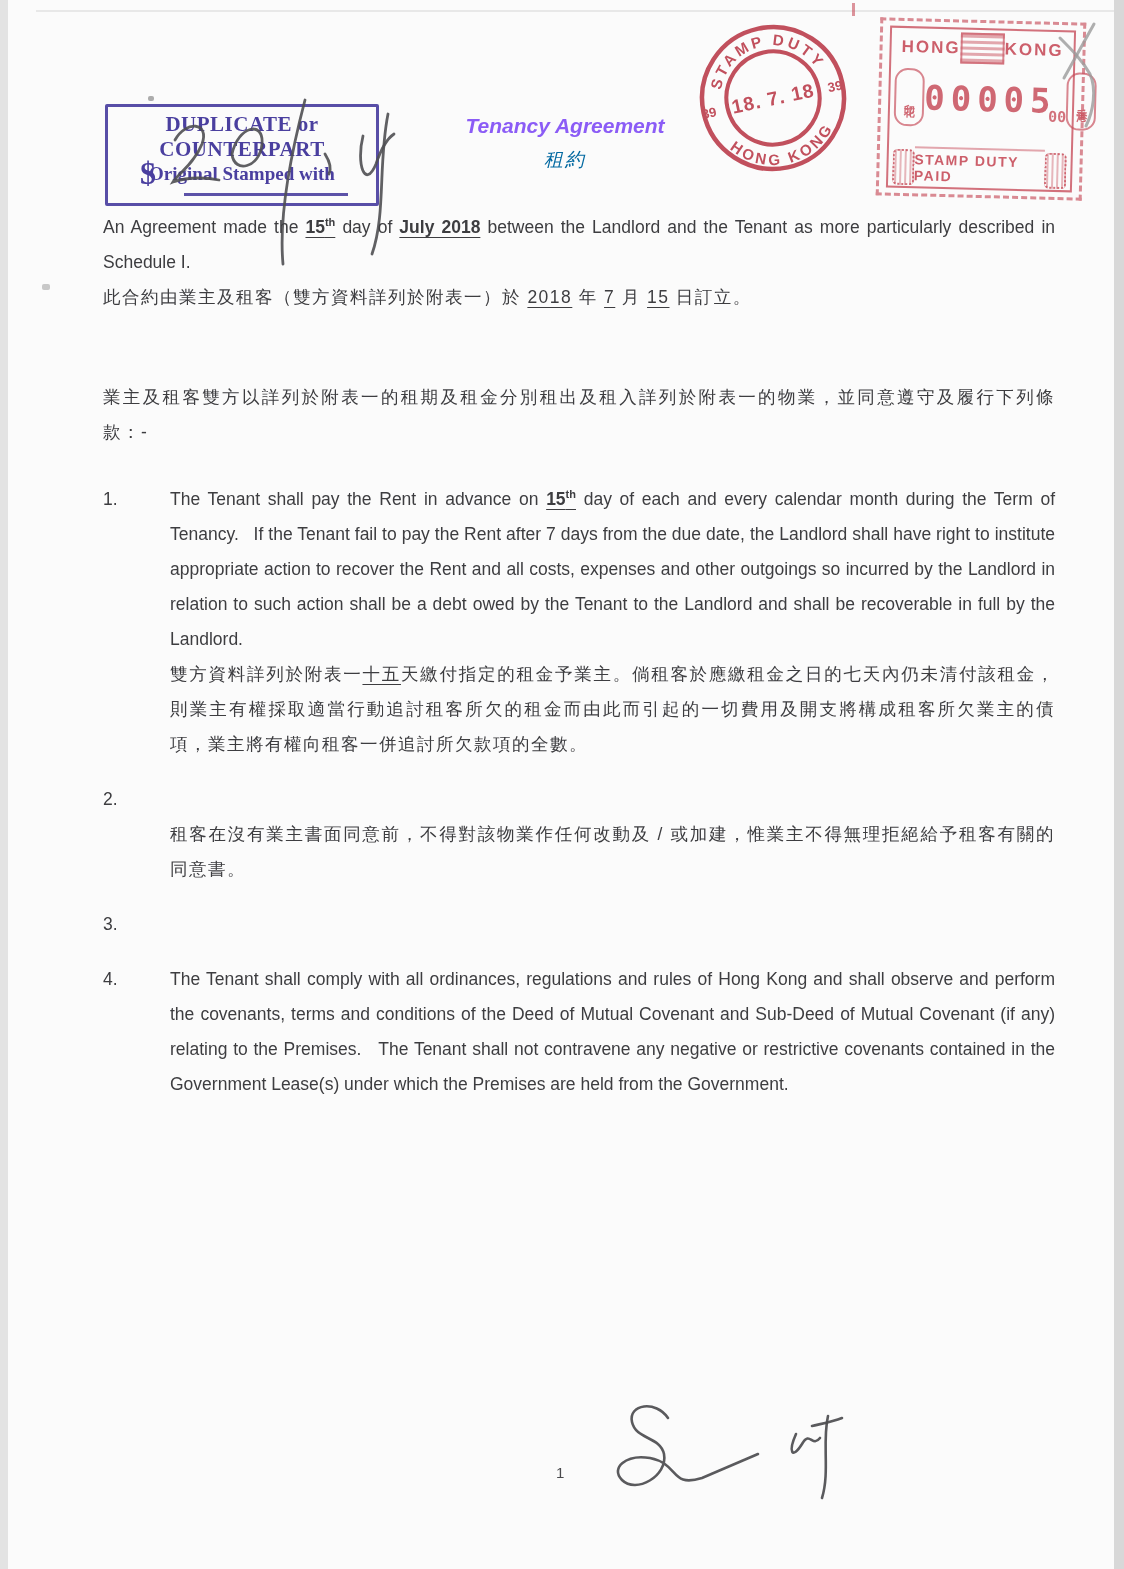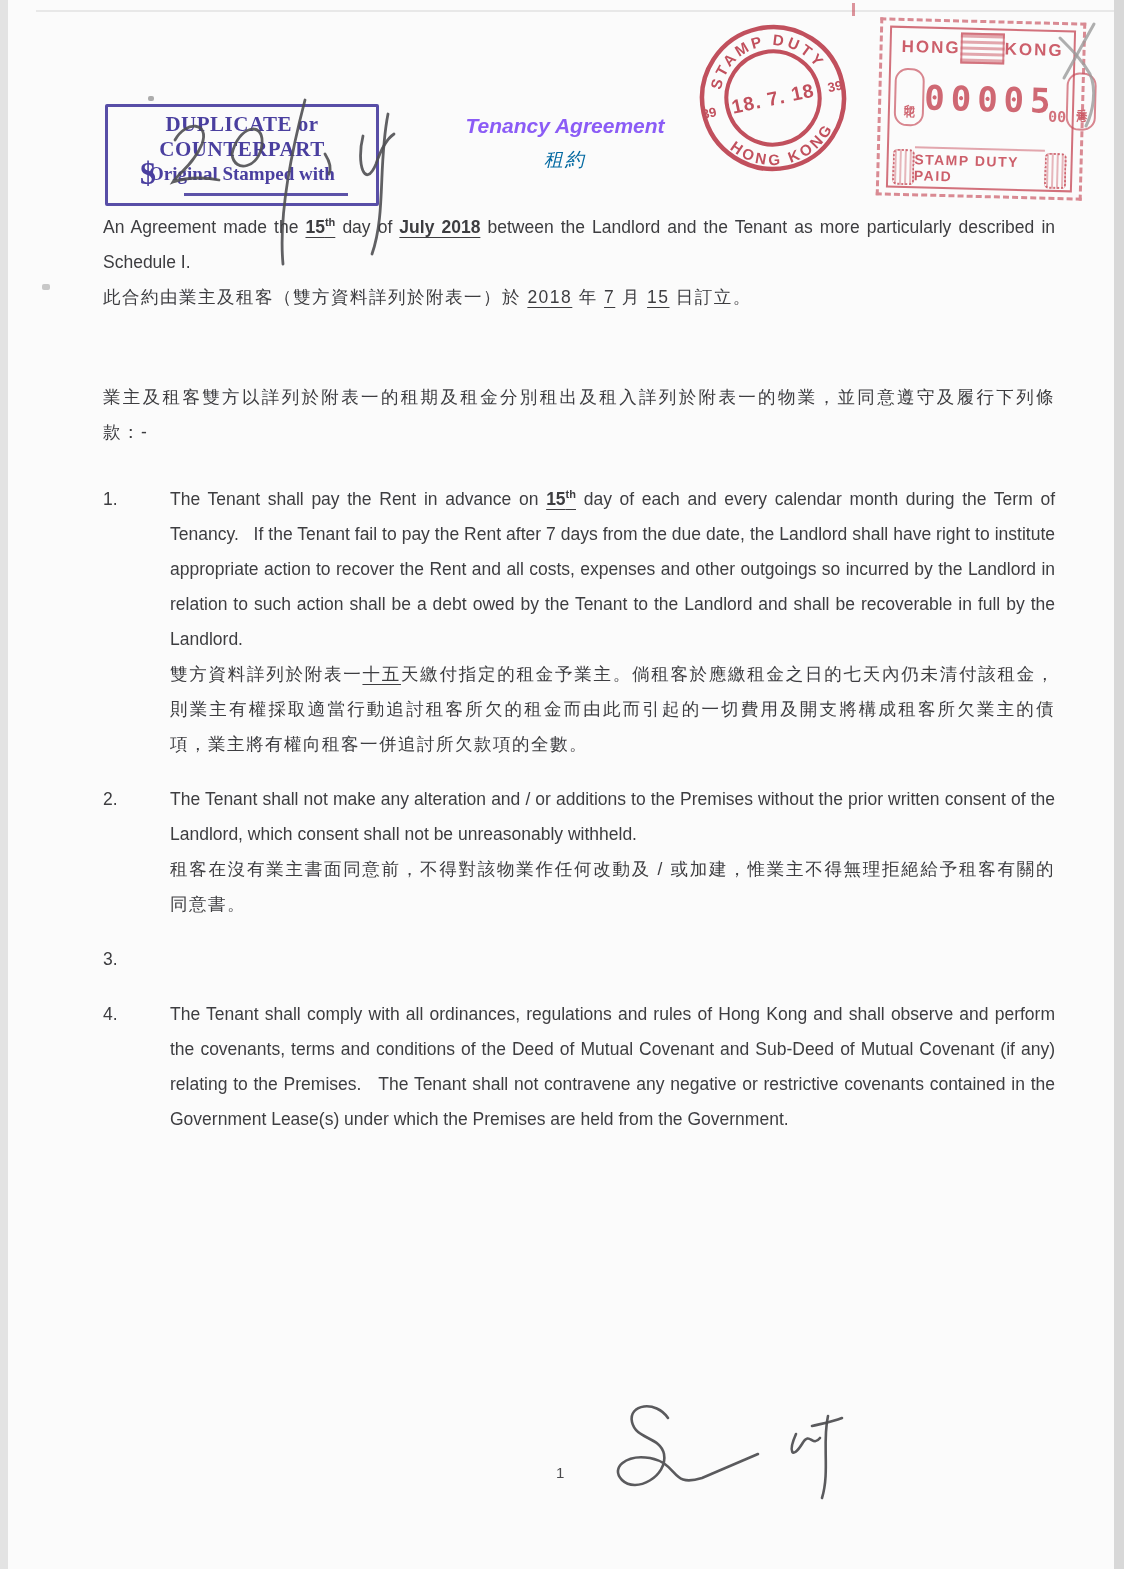--- a/index.html
+++ b/index.html
@@ -169,21 +169,20 @@
       <div class="ctext">
         <span>The Tenant shall pay the Rent in advance on </span><span class="b u"><span>15</span><sup>th</sup></span><span> day of each and every calendar month during the Term of Tenancy.&nbsp;&nbsp; If the Tenant fail to pay the Rent after 7 days from the due date, the Landlord shall have right to institute appropriate action to recover the Rent and all costs, expenses and other outgoings so incurred by the Landlord in relation to such action shall be a debt owed by the Tenant to the Landlord and shall be recoverable in full by the Landlord.</span>
         <br>
         <span class="zh"><span>雙方資料詳列於附表一</span><span class="u">十五</span><span>天繳付指定的租金予業主。倘租客於應繳租金之日的七天內仍未清付該租金，則業主有權採取適當行動追討租客所欠的租金而由此而引起的一切費用及開支將構成租客所欠業主的債項，業主將有權向租客一併追討所欠款項的全數。</span></span>
       </div>
     </div>
 
     <div class="clause">
       <div class="num">2.</div>
       <div class="ctext">
-        <span>The Tenant shall not make any alteration and / or additions to the Premises without the prior written consent of the Landlord, which consent shall not be unreasonably withheld.</span>
         <br>
         <span class="zh">租客在沒有業主書面同意前，不得對該物業作任何改動及 / 或加建，惟業主不得無理拒絕給予租客有關的同意書。</span>
       </div>
     </div>
 
     <div class="clause">
       <div class="num">3.</div>
       <div class="ctext">
         <br>
       </div>

